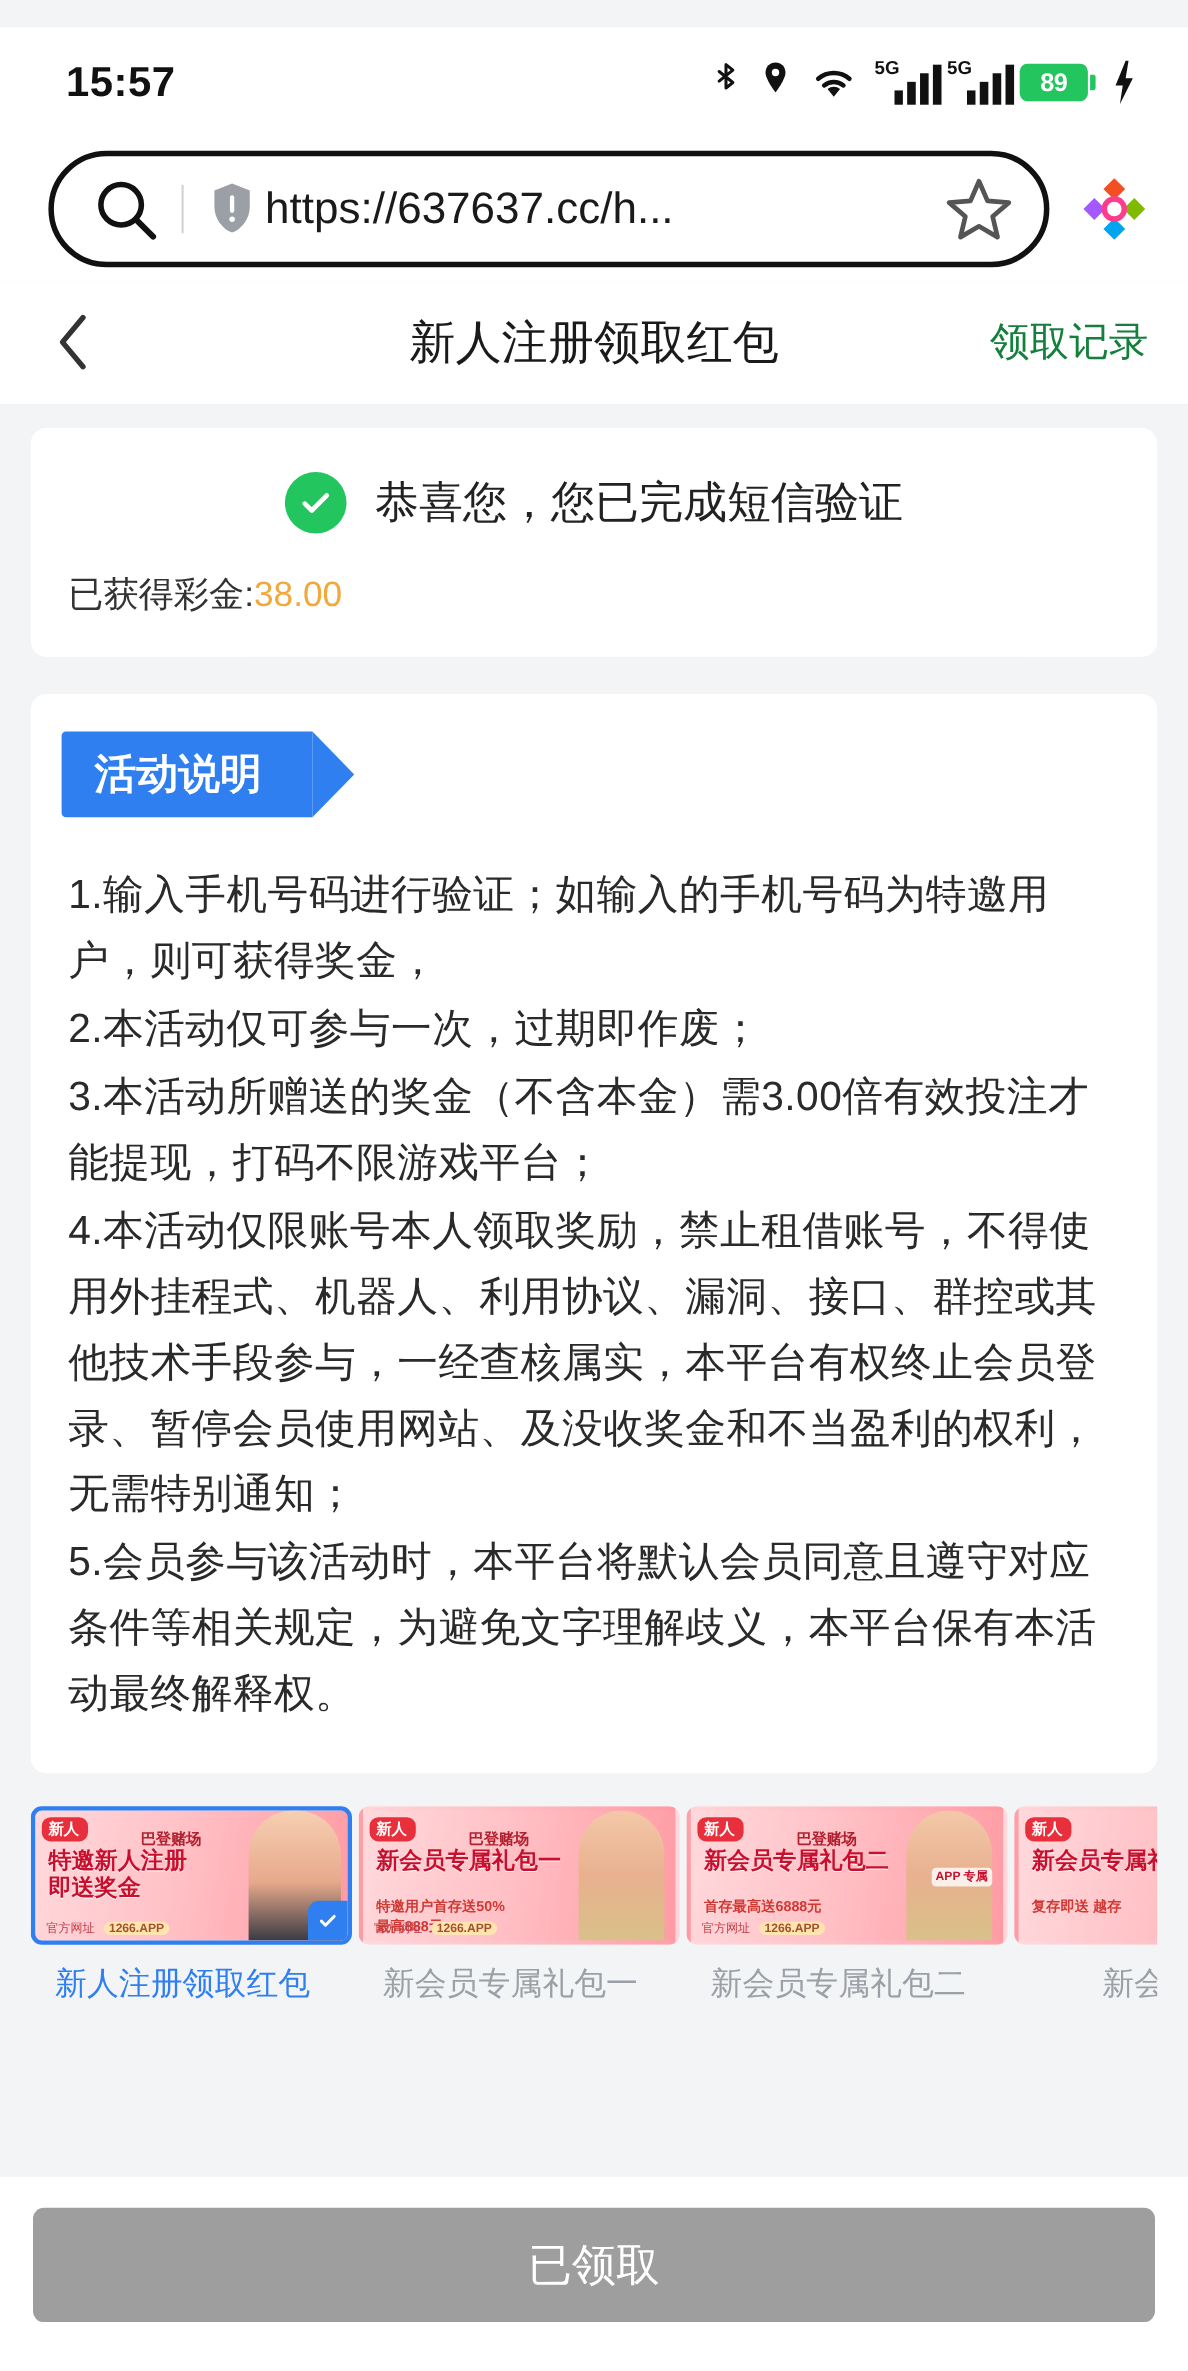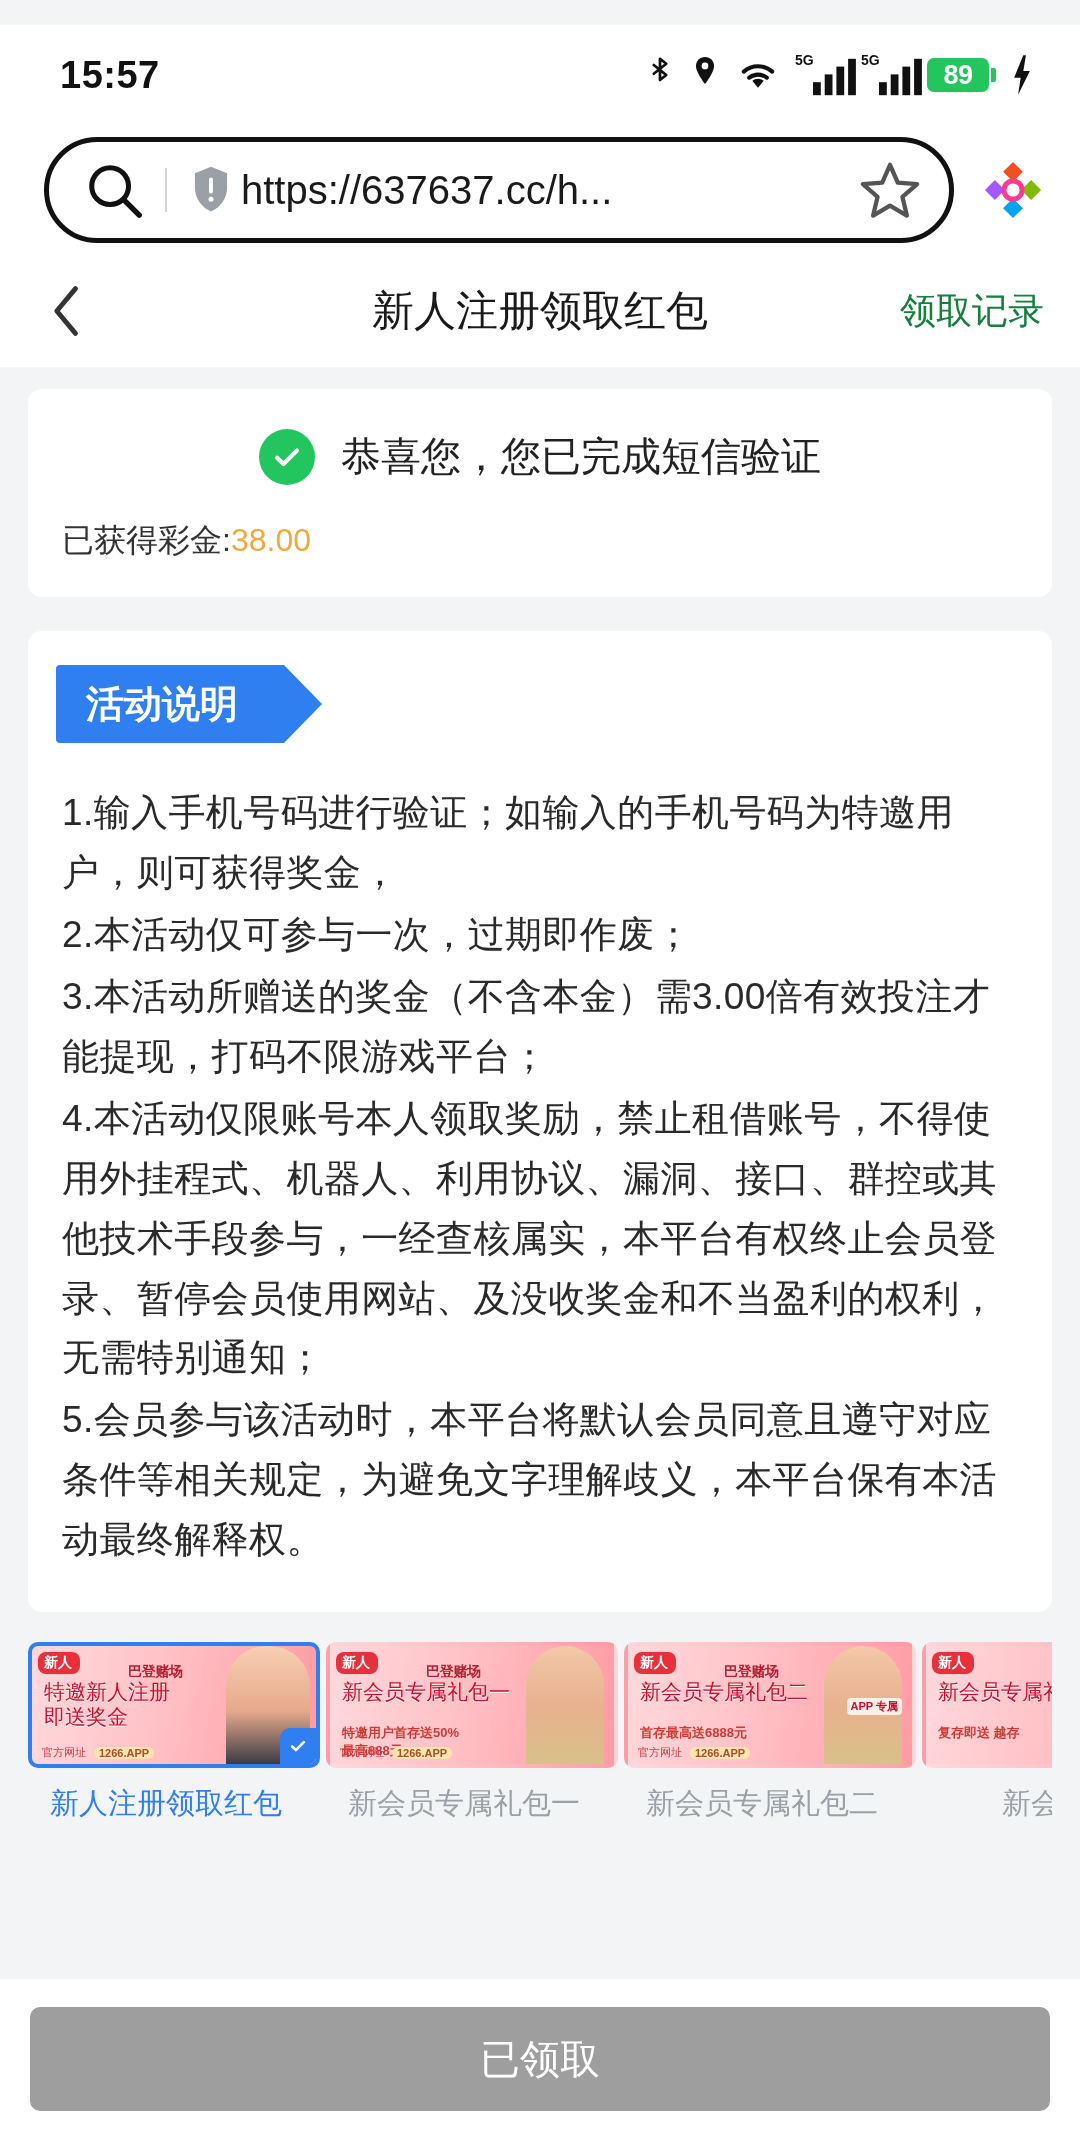--- a/index.html
+++ b/index.html
@@ -45,39 +45,39 @@
   .battery {
     display: flex;
     align-items: center;
   }
   .battery-body {
     width: 62px;
     height: 34px;
     background: #22c55e;
     border-radius: 7px;
     color: #fff;
-    font-size: 27px;
+    font-size: 23px;
     font-weight: bold;
     display: flex;
     align-items: center;
     justify-content: center;
     letter-spacing: -0.5px;
   }
   .battery-cap {
     width: 5px;
     height: 14px;
     background: #22c55e;
     border-radius: 0 2px 2px 0;
     margin-left: 2px;
   }
   .fivegwrap { position: relative; width: 52px; height: 42px; }
   .fivegtxt {
     position: absolute;
     top: -2px; left: 0;
-    font-size: 14px;
+    font-size: 17px;
     font-weight: bold;
     color: #111;
   }
 
   
   .urlbar-row {
     height: 130px;
     background: #ffffff;
     display: flex;
     align-items: center;
@@ -259,21 +259,21 @@
     color: #b02030;
     font-size: 14px;
     font-weight: bold;
     letter-spacing: -0.3px;
   }
   .promo-main {
     position: absolute;
     top: 34px; left: 12px;
     color: #c8102e;
     font-size: 21px;
-    font-weight: normal;
+    font-weight: bold;
     line-height: 1.18;
     text-shadow: 0 1px 0 #fff;
   }
   .promo-sub {
     position: absolute;
     top: 78px; left: 12px;
     color: #d03a34;
     font-size: 13px;
     font-weight: bold;
   }

